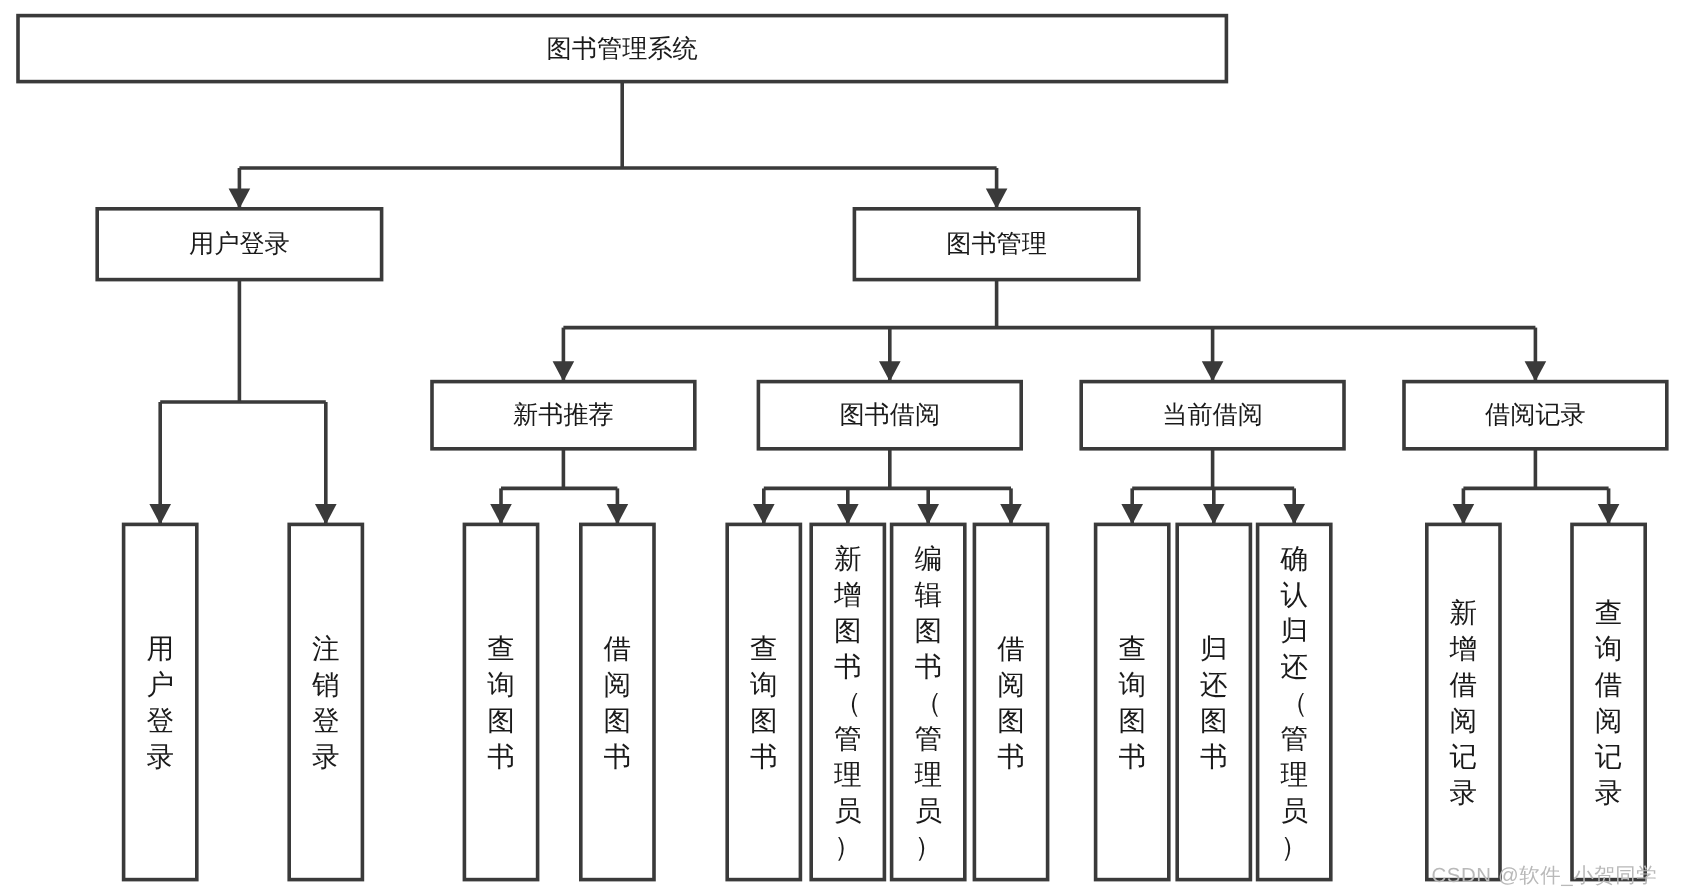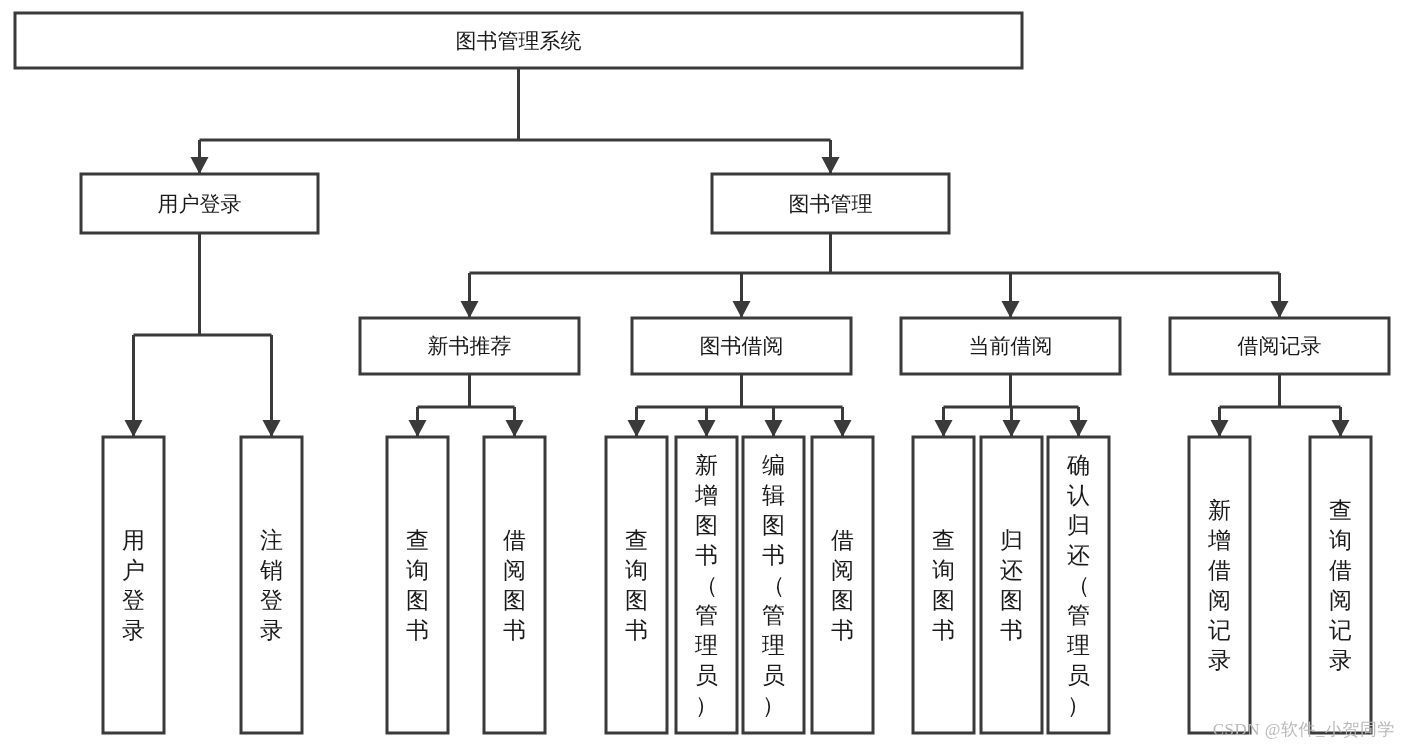--- a/index.html
+++ b/index.html
@@ -49,23 +49,23 @@
     dominant-baseline: middle;
   }
   .leaf-label-v {
     font-family: "DejaVu Sans", "Liberation Sans", sans-serif;
     font-size: 23px;
     fill: #1a1a1a;
     text-anchor: middle;
   }
   .watermark {
     position: absolute;
-    right: 10px;
+    right: 24px;
     bottom: 6px;
-    font-family: Liberation Serif, serif;
+    font-family: Liberation Sans, sans-serif;
     font-size: 17px;
     color: #b9b9b9;
     white-space: nowrap;
     letter-spacing: 0.5px;
     pointer-events: none;
     margin-top: 16px;
   }
 </style>
 </head>
 <body>

